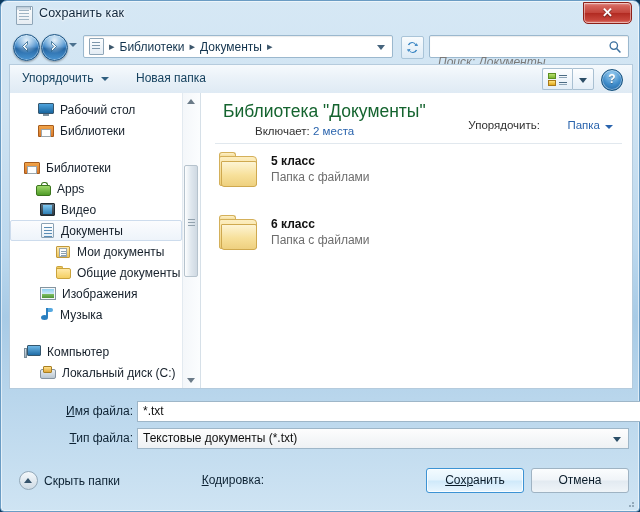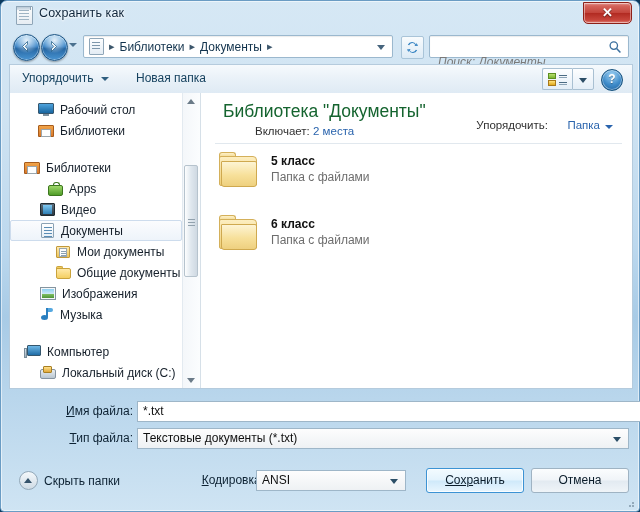--- a/index.html
+++ b/index.html
@@ -485,21 +485,21 @@
     white-space: nowrap;
   }
   .lib-sub {
     position: absolute; left: 22px; top: 32px;
     font-size: 11.5px; color: #303030;
     white-space: nowrap;
     padding-left: 32px;
   }
   .lib-sub .link { color: #2a64ad; cursor: pointer; }
   .arrange-lbl {
-    position: absolute; right: 84px; top: 26px;
+    position: absolute; right: 92px; top: 26px;
     font-size: 11.5px; color: #303030;
     white-space: nowrap;
   }
   .arrange-val {
     position: absolute; right: 32px; top: 26px;
     font-size: 11.5px; color: #2a64ad;
     white-space: nowrap; cursor: pointer; margin-left: 32px;
   }
   .arrange-caret {
     position: absolute; right: 19px; top: 32px;
@@ -772,21 +772,21 @@
           </span>
           <span class="lbl">Документы</span>
         </div>
         <div class="sb-item" style="top: 106px; padding-left: 30px; right: 18px;">
           <span class="sb-ico ico-video">
             <span class="fr"></span>
             <span class="mid"></span>
           </span>
           <span class="lbl">Видео</span>
         </div>
-        <div class="sb-item" style="top: 85px; padding-left: 38px; right: 18px;">
+        <div class="sb-item" style="top: 85px; padding-left: 26px; right: 18px;">
           <span class="sb-ico ico-apps">
             <span class="hd"></span>
             <span class="bag"></span>
           </span>
           <span class="lbl">Apps</span>
         </div>
         <div class="sb-item" style="top: 64px; padding-left: 14px; right: 18px;">
           <span class="sb-ico ico-lib">
             <span class="bk"></span>
             <span class="wh"></span>
@@ -872,24 +872,20 @@
   </div>
 
   <div class="hidefolders">
     <div class="hf-circle"></div>
     <div class="hf-text">Скрыть папки</div>
   </div>
 
   <div class="field-label" id="enc-label">
     <u>К</u><span>одировка:</span>
   </div>
-  <div class="combo gray" id="enc-combo">
-    <div class="val">ANSI</div>
-    <div class="caret"></div>
-  </div>
 
   <div class="btn default" id="save-btn">
     <u>Сохр</u><span>анить</span>
   </div>
   <div class="btn" id="cancel-btn">Отмена</div>
 
   <div class="grip-corner">
     <i style="left:7px;top:7px"></i>
       <i style="left:4px;top:7px"></i>
       <i style="left:7px;top:4px"></i>

